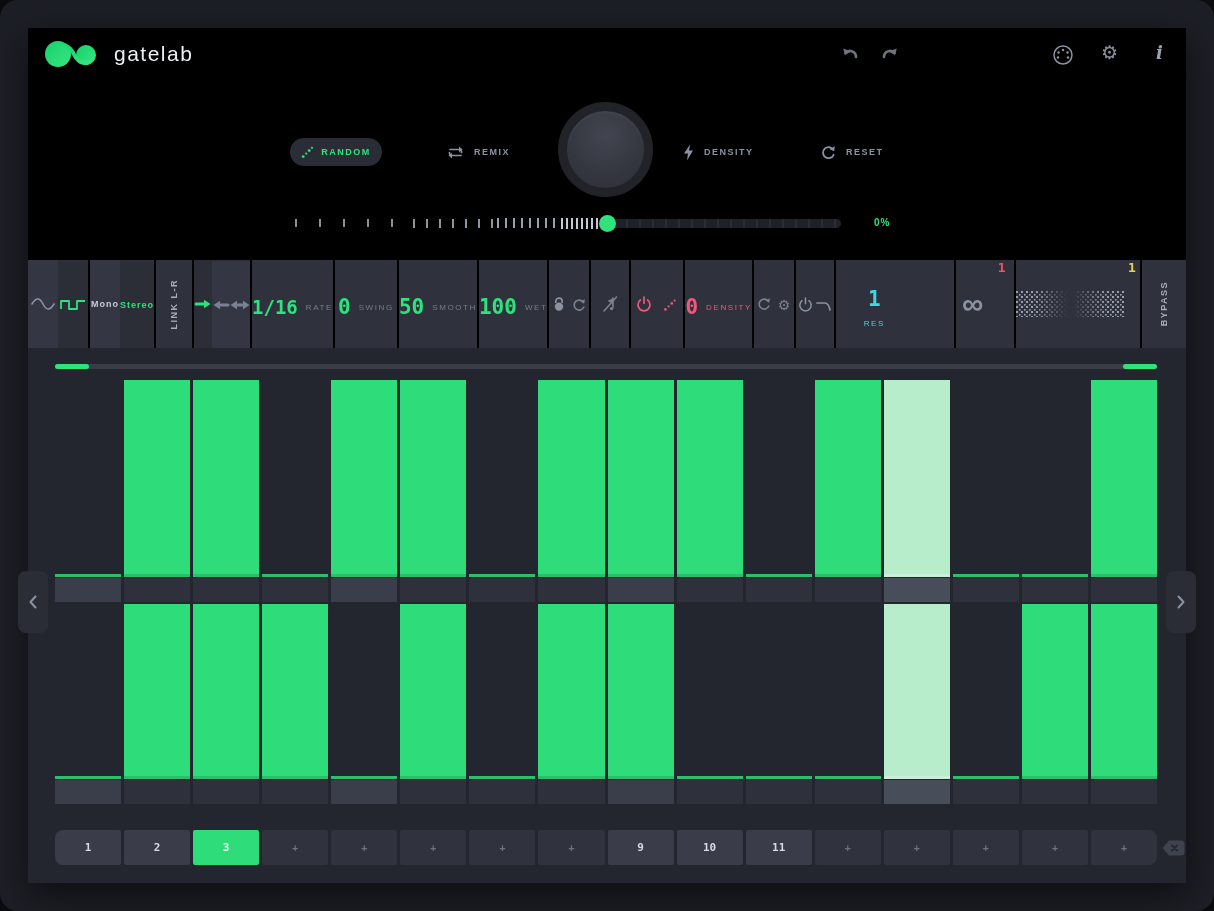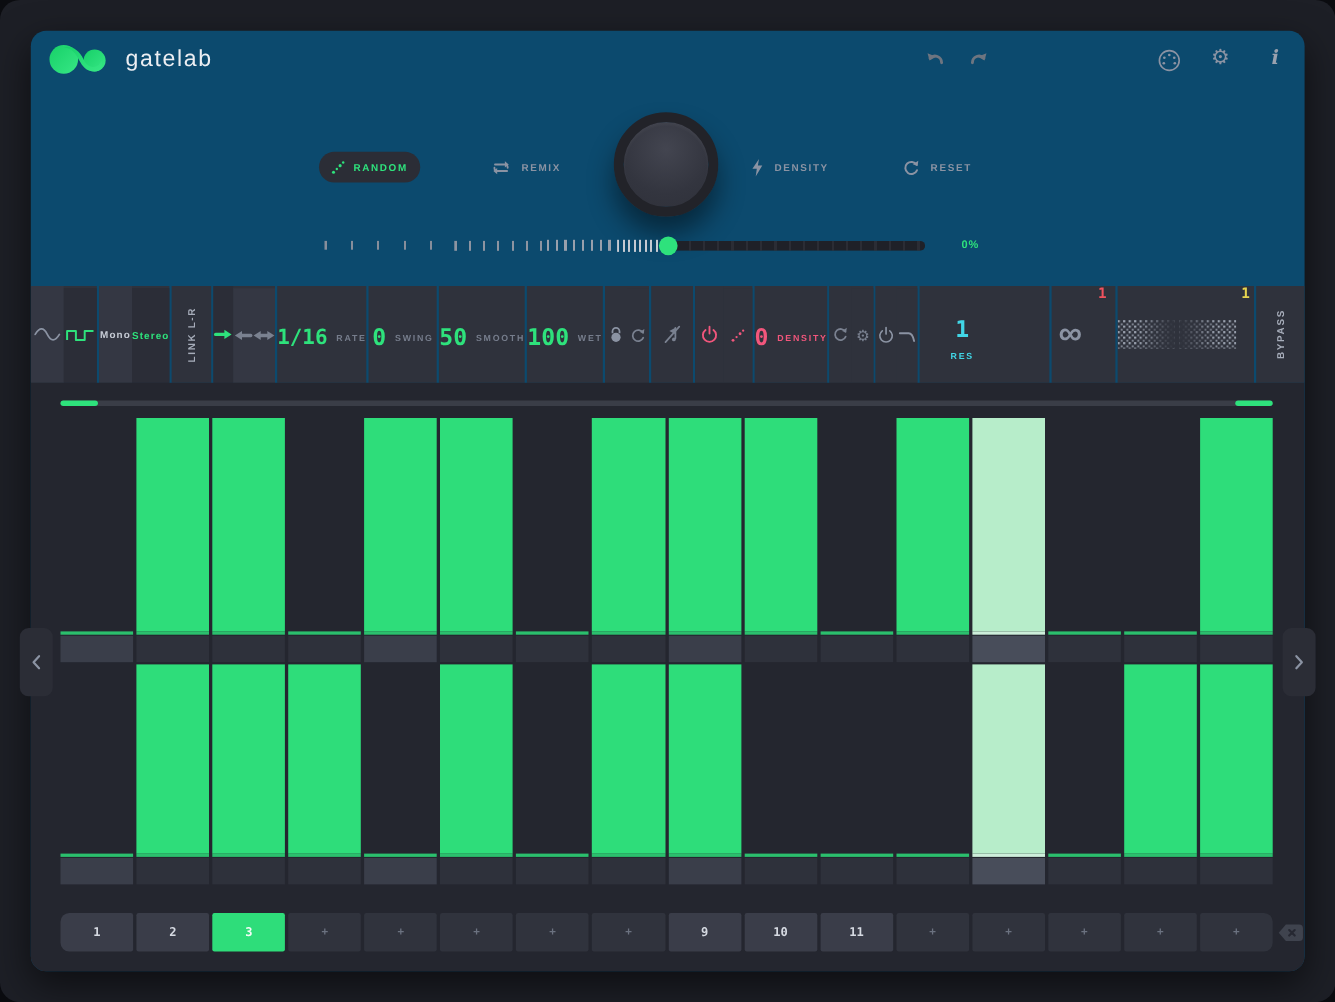--- a/index.html
+++ b/index.html
@@ -1,21 +1,21 @@
 <!DOCTYPE html>
 <html><head>
 <meta charset="utf-8">
 <style>
   * { margin:0; padding:0; box-sizing:border-box; }
   html,body { background:#0b0c10; }
   body { font-family:"Liberation Sans", sans-serif; }
   .stage { position:relative; width:1214px; height:911px; background:#0b0c10; overflow:hidden; }
   .window { position:absolute; inset:0; background:#1d1f26; border-radius:18px; }
   .panel  { position:absolute; left:28px; top:28px; width:1158px; height:855px;
-            background:#0c4a6e; border-radius:14px; overflow:hidden;
+            background:#000000; border-radius:0; overflow:hidden;
             box-shadow:0 12px 34px rgba(0,0,0,.55); }
 
   
   .header { position:absolute; left:0; top:0; width:100%; height:56px; }
   .logo { position:absolute; left:16px; top:11px; display:flex; align-items:center; gap:14px; }
   .logo-text { font-size:21px; color:#eceef2; letter-spacing:1.5px; font-weight:400; }
 
   .bpm-pill { position:absolute; left:259px; top:7px; width:143px; height:37px; border-radius:19px;
               background:#22242b; display:flex; align-items:center; }
   .play-circle { width:27px; height:27px; border-radius:50%; background:#2ee27c; margin-left:5px;
@@ -66,21 +66,21 @@
   
   .controls { position:absolute; left:0; top:232px; width:1158px; height:88px; display:flex; gap:2px; }
   .cell { background:#2f323c; height:100%; display:flex; flex-direction:row; }
   .half { flex:1; display:flex; align-items:center; justify-content:center; background:#343743; }
   .half + .half { margin-top:2px; }
   .half.on { background:#2b2d37; }
   .half.flat { background:#2f323c; }
   .cell.single { align-items:center; justify-content:center; }
   .param { align-items:center; justify-content:center; gap:8px; padding-top:6px; }
   .pval { font-family:"DejaVu Sans Mono", monospace; font-weight:bold; font-size:21px; color:#2ee27c; }
-  .plab { font-size:8px; font-weight:bold; letter-spacing:1.6px; color:#767d8c; }
+  .plab { font-size:8px; font-weight:normal; letter-spacing:1.6px; color:#767d8c; }
   .pink .pval { color:#f2567c; } .pink .plab { color:#f2567c; }
   .cyan .pval { color:#41d6e6; } .cyan .plab { color:#41d6e6; }
   .chan-lab { font-size:9px; font-weight:bold; letter-spacing:1px; color:#c7ccd6; }
   .chan-lab.on { color:#2ee27c; }
   .vtext { writing-mode:vertical-rl; transform:rotate(180deg); font-size:9px; font-weight:bold;
            letter-spacing:1.5px; color:#a7adba; }
   .third { flex:1; display:flex; align-items:center; justify-content:center; background:#343743; }
   .third + .third { margin-top:2px; }
   .third.on { background:#2b2d37; }
   .filter-cols { flex-direction:row; gap:0; }

